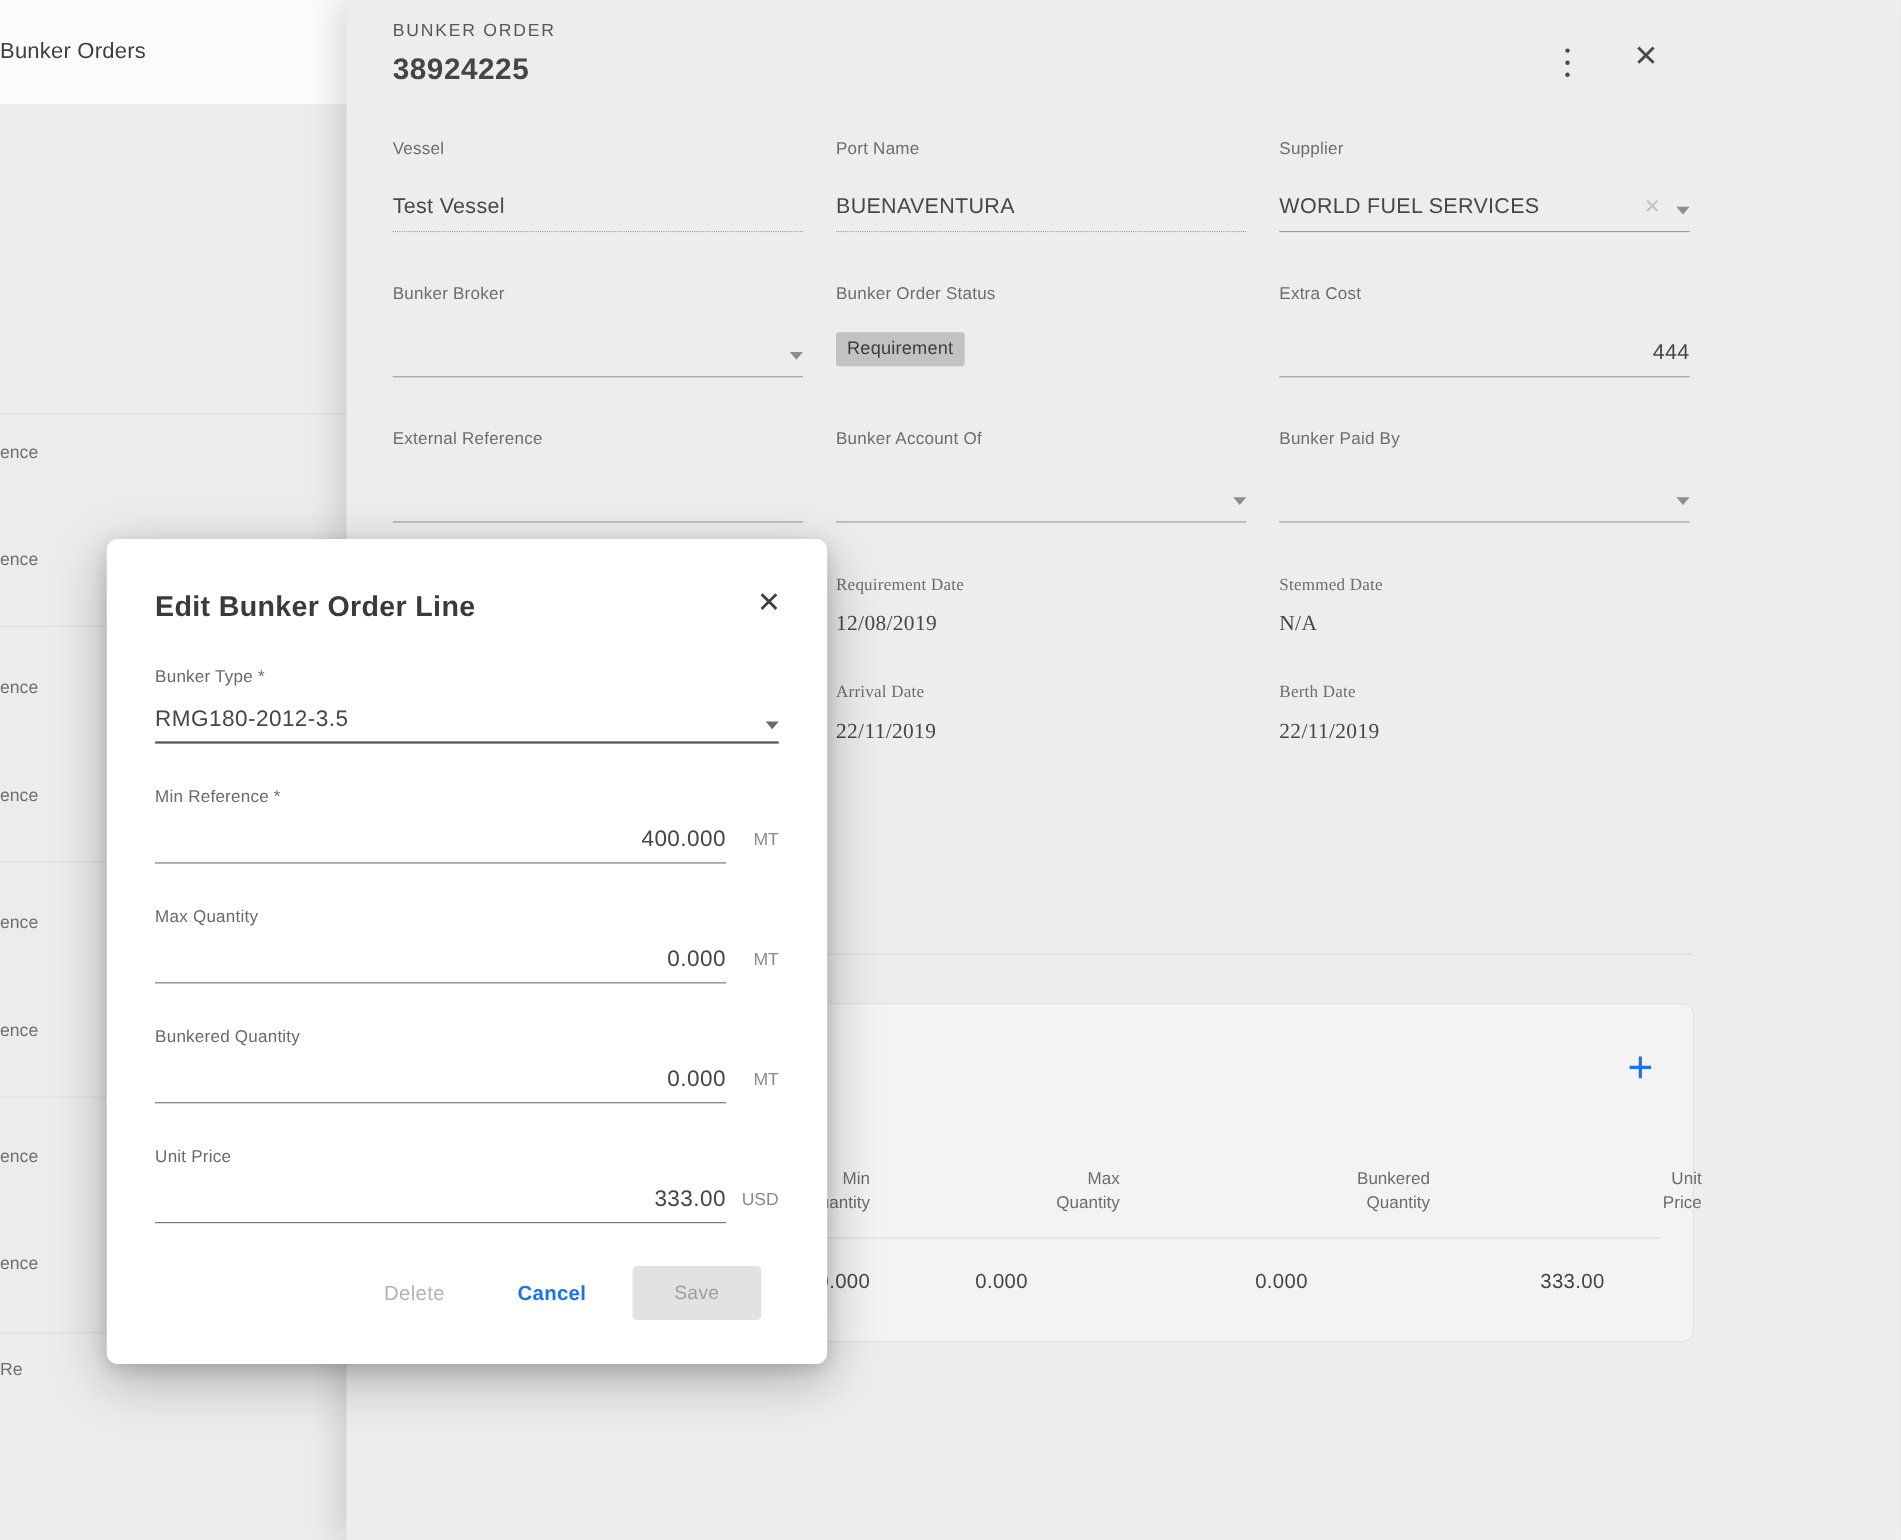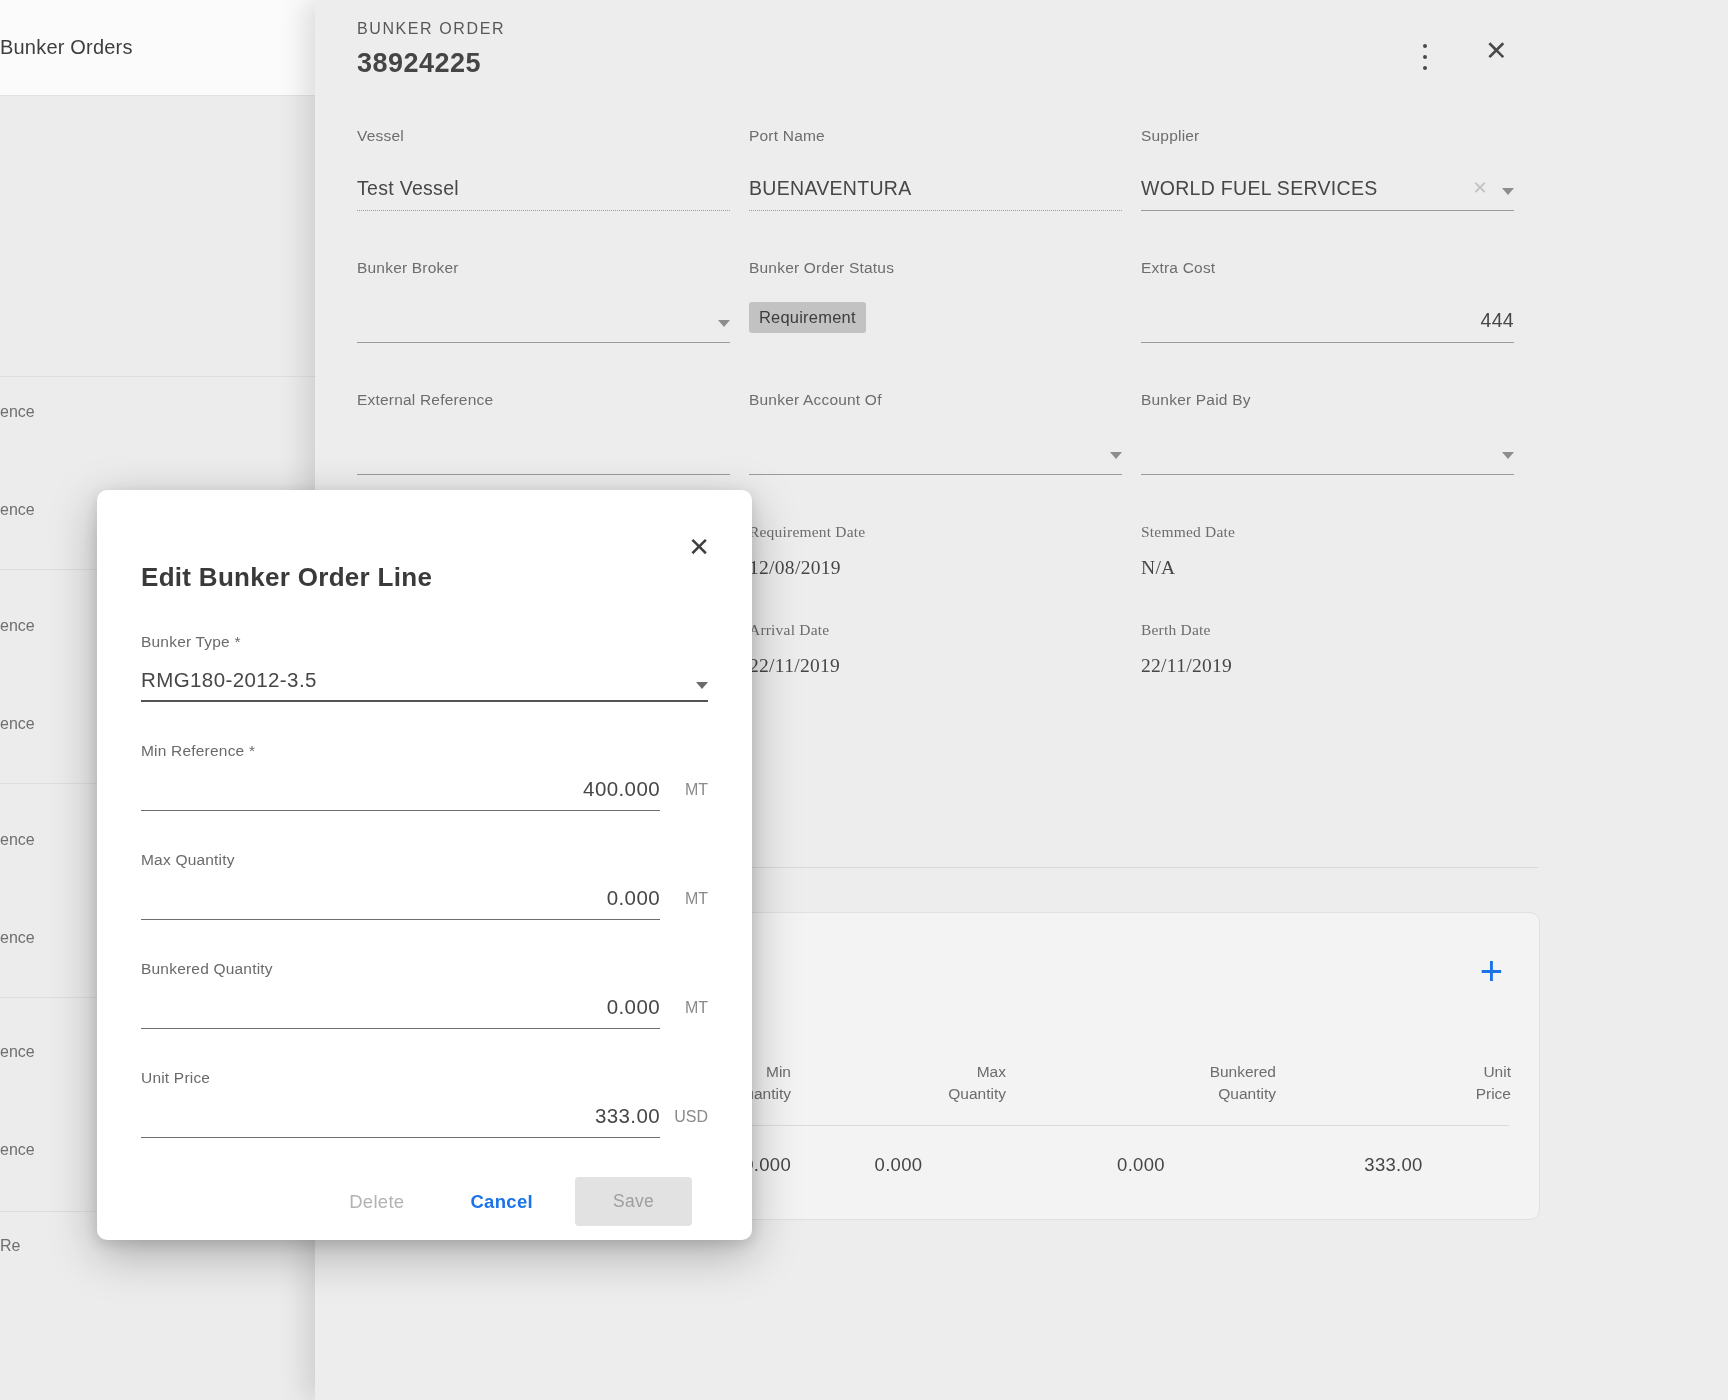--- a/index.html
+++ b/index.html
@@ -41,21 +41,21 @@
     position:absolute; left:1100px; top:44px; width:20px; height:26px;
     display:flex; flex-direction:column; justify-content:space-between; align-items:center; cursor:pointer;
   }
   .kebab i { width:4px; height:4px; border-radius:50%; background:#4a4a4a; }
   .panel-close {
     position:absolute; left:1170px; top:38px; font-size:27px; line-height:1; color:#4a4a4a; cursor:pointer;
   }
 
   .form-grid {
     margin:48px 0 0 42px; width:1181px;
-    display:grid; grid-template-columns:373px 373px 373px; column-gap:19px;
+    display:grid; grid-template-columns:373px 373px 373px; column-gap:30px;
   }
   .field { margin-bottom:48px; }
   .flabel { font-size:15.5px; color:#6d6d6d; letter-spacing:.2px; line-height:18px; }
   .fcontrol {
     margin-top:22px; min-height:44px; display:flex; align-items:flex-end;
     padding-bottom:10px; font-size:19.5px; color:#474747; letter-spacing:.3px;
   }
   .fcontrol.dotted { border-bottom:1px dotted #9a9a9a; }
   .fcontrol.solid  { border-bottom:1px solid  #9a9a9a; }
   .fcontrol.plain  { border-bottom:none; }
@@ -79,36 +79,36 @@
   
   .lines-card {
     position:relative; margin:44px 0 0 45px; width:1180px; height:308px;
     background:#f3f3f3; border:1px solid #e0e0e0; border-radius:10px;
   }
   .add-line {
     position:absolute; right:36px; top:38px; font-size:40px; font-weight:300; line-height:1;
     cursor:pointer;
   }
   .lines { position:absolute; left:30px; right:30px; top:148px; }
-  .lhead, .lrow { display:grid; grid-template-columns:400px 215px 270px 235px; }
+  .lhead, .lrow { display:grid; grid-template-columns:400px 215px 270px 235px;gap:12px; }
   .lhead { padding-bottom:20px; border-bottom:1px solid #dcdcdc; }
   .lh { font-size:15.5px; color:#6d6d6d; line-height:22px; text-align:right; }
   .lh.first { text-align:right; }
   .lrow { padding-top:28px; font-size:18.5px; color:#454545; letter-spacing:.3px; }
   .lc { text-align:center; }
   .lc.first { text-align:right; }
 
   
   .modal {
     position:absolute; left:97px; top:490px; width:655px; height:750px;
     background:#ffffff; border-radius:10px;
     box-shadow:0 14px 48px rgba(0,0,0,.28), 0 4px 14px rgba(0,0,0,.12);
   }
   .modal-body { padding:0 44px; }
-  .modal-title { padding-top:72px; font-size:26px; font-weight:600; color:#3a3a3a; letter-spacing:.3px; }
+  .modal-title { padding-top:46px; font-size:26px; font-weight:600; color:#3a3a3a; letter-spacing:.3px; }
   .modal-close { position:absolute; right:42px; top:44px; font-size:26px; line-height:1; color:#3f3f3f; cursor:pointer; }
 
   .mfields { margin-top:40px; }
   .mfield { margin-bottom:24px;margin-top:39px; }
   .mlabel { font-size:15.5px; color:#6a6a6a; line-height:18px; letter-spacing:.2px; }
   .mcontrol { margin-top:16px; height:36px; display:flex; align-items:center; }
   .mline {
     flex:1; display:flex; align-items:flex-end; justify-content:flex-end;
     padding-bottom:9px; border-bottom:1px solid #6e6e6e;
     font-size:20.5px; color:#474747; letter-spacing:.4px;

